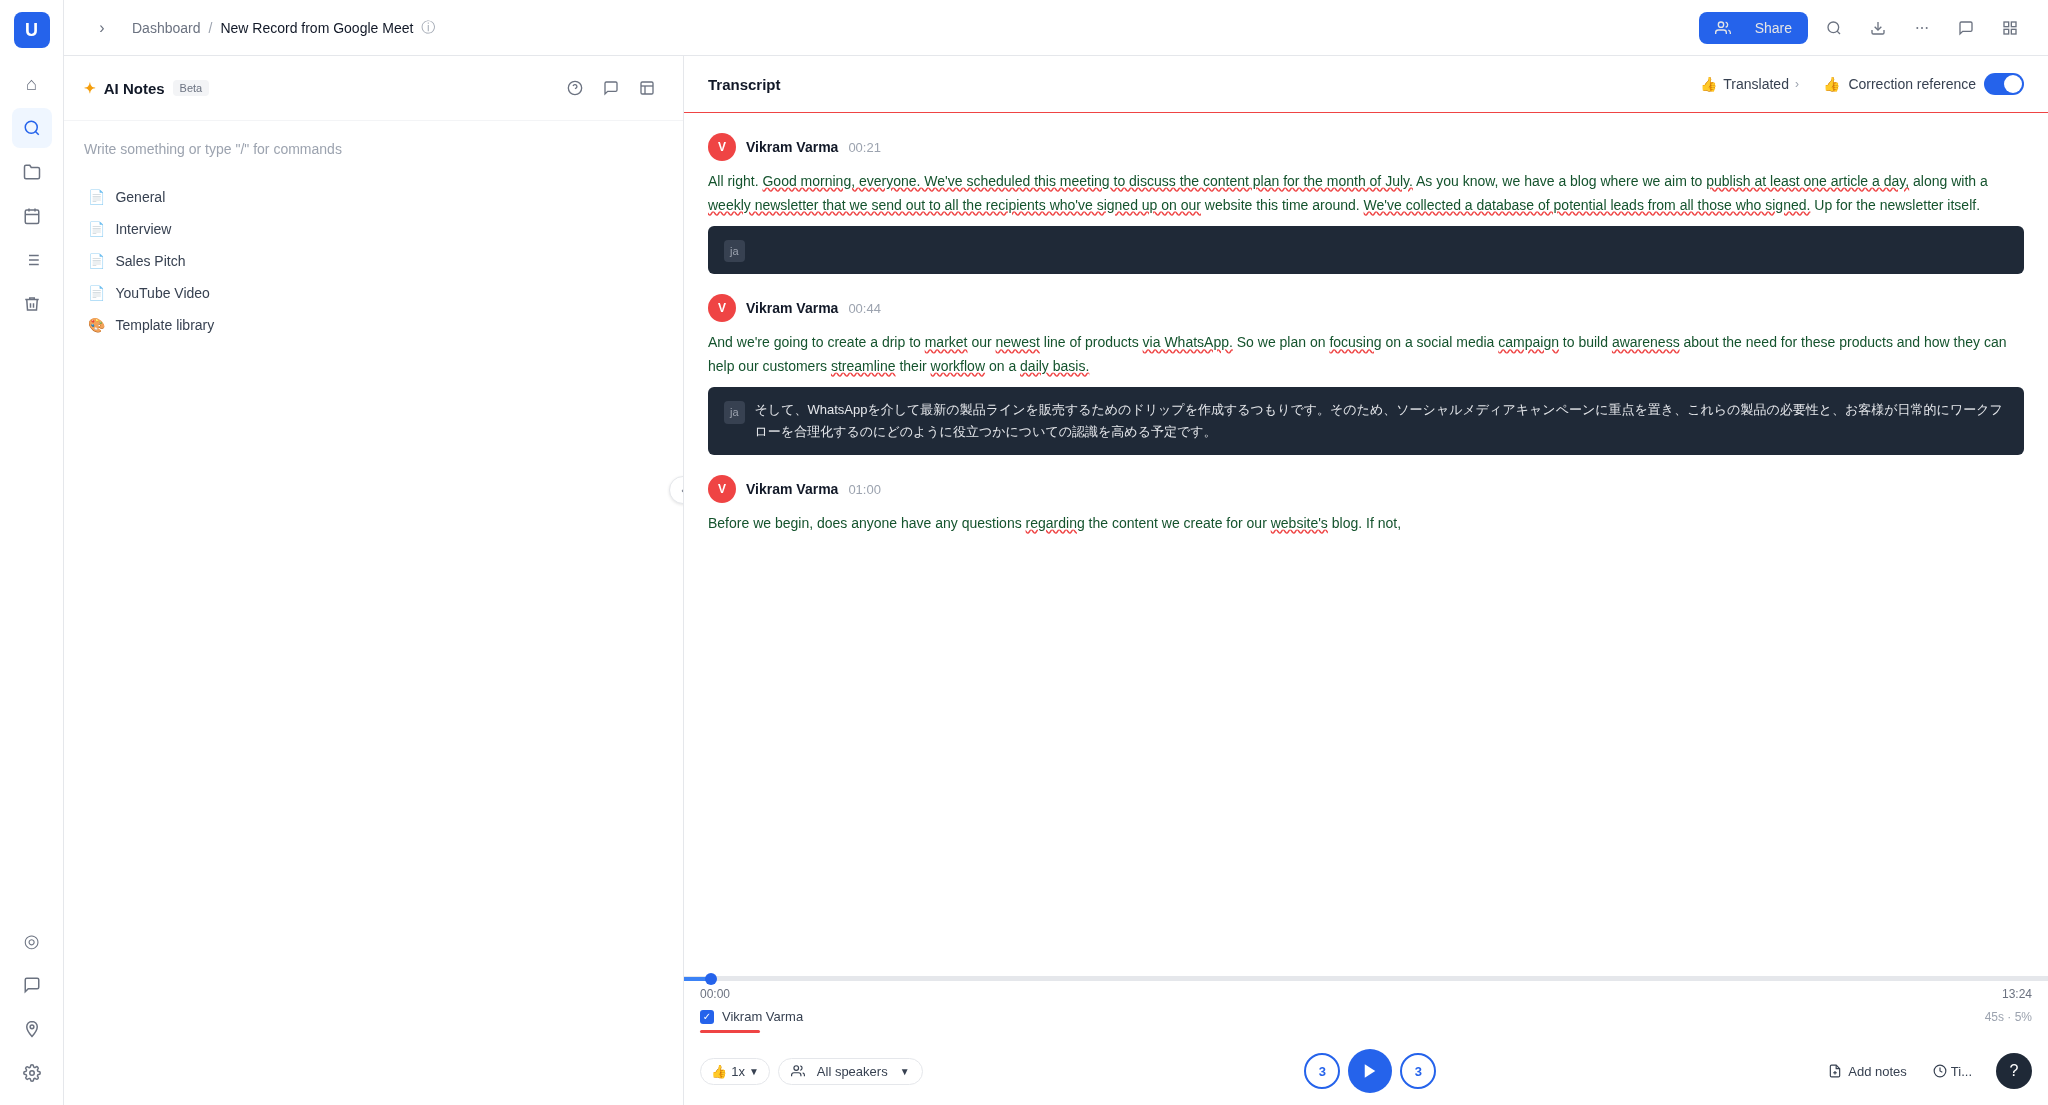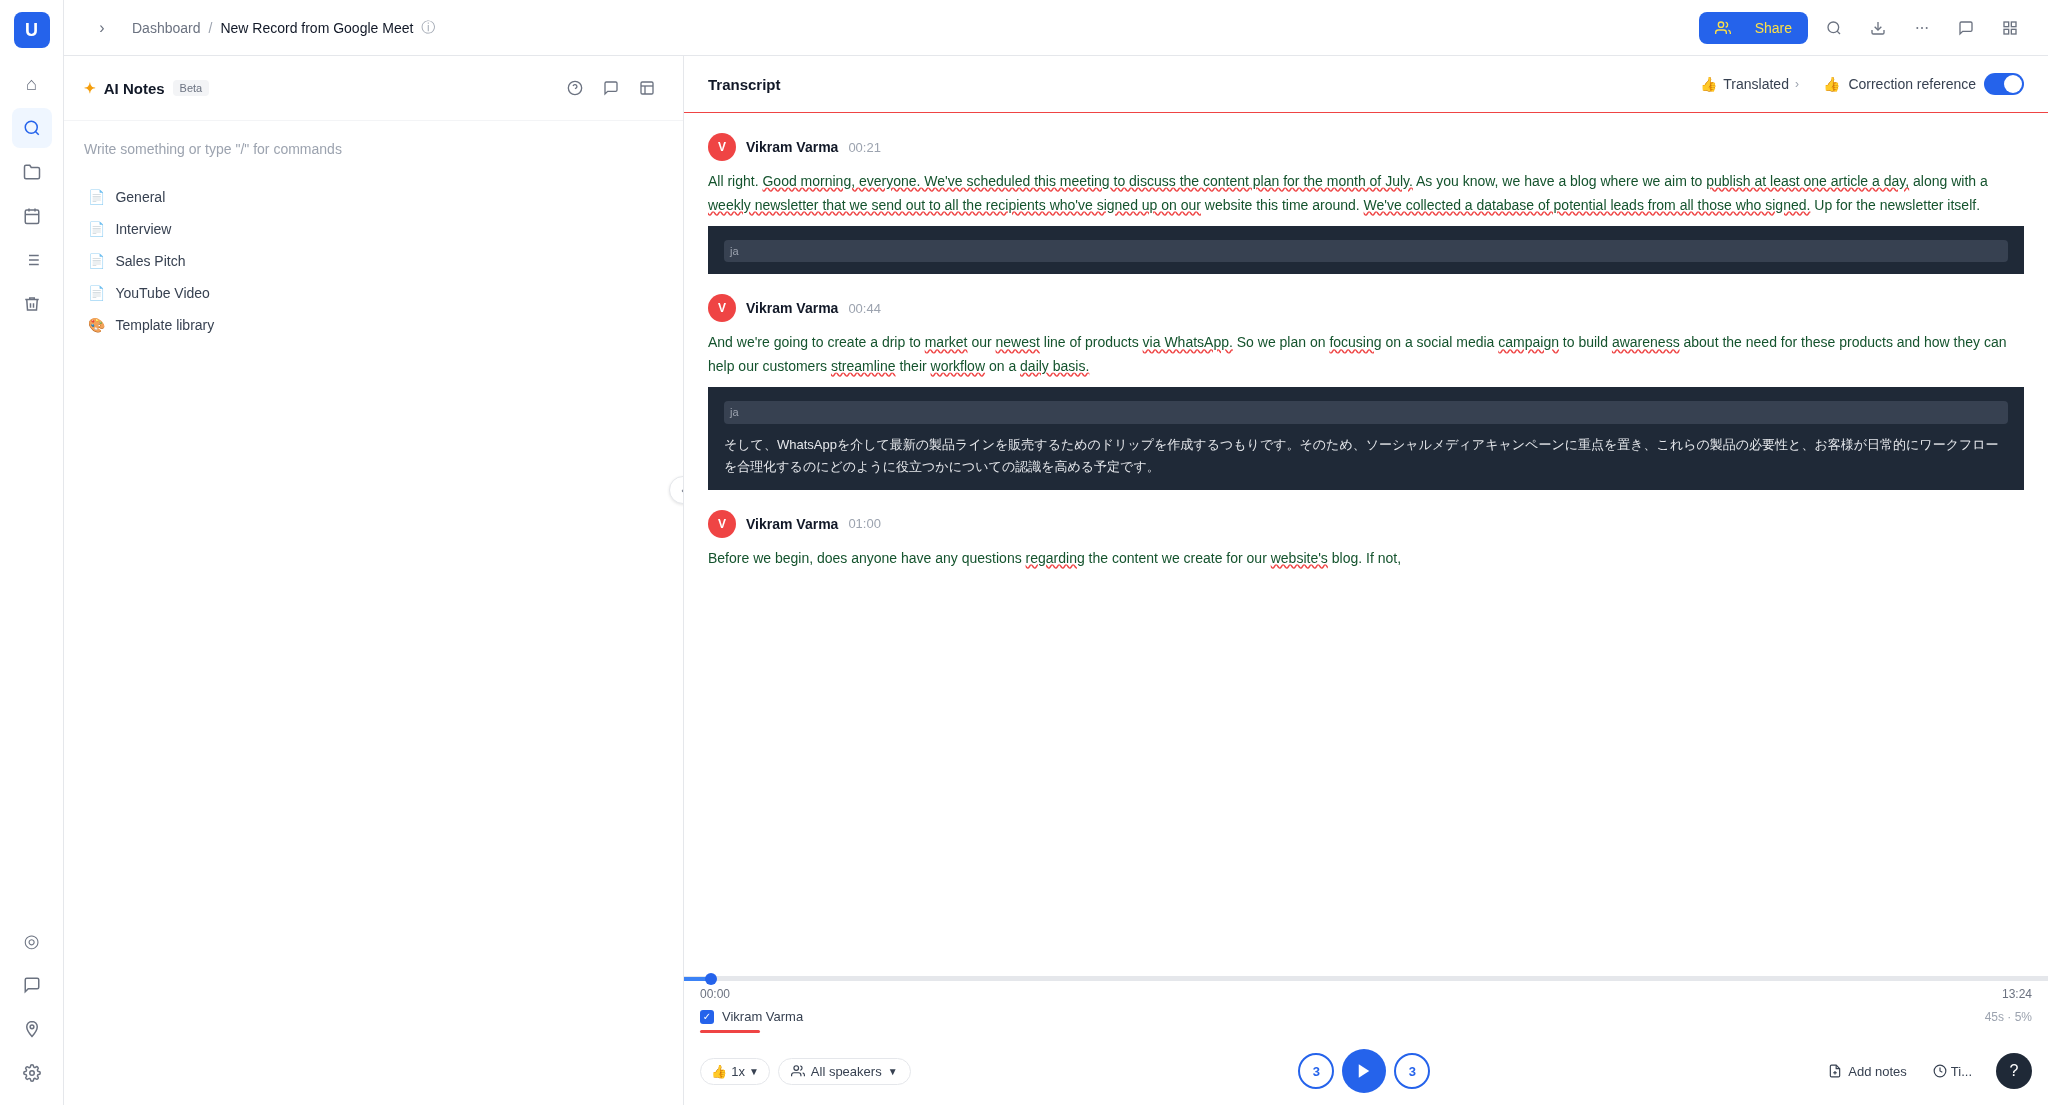--- a/index.html
+++ b/index.html
@@ -59,21 +59,21 @@
     .breadcrumb {
       display: flex; align-items: center; gap: 8px;
       font-size: 14px; color: #6b7280;
     }
     .breadcrumb .sep { color: #9ca3af; }
     .breadcrumb .current { color: #111827; font-weight: 500; }
     .breadcrumb-info { color: #9ca3af; font-size: 14px; cursor: pointer; }
     .header-actions { display: flex; align-items: center; gap: 8px; }
     .share-btn {
       background: #2563eb;
-      color: #fde047;
+      color: #e5e5e5;
       border: none;
       border-radius: 8px;
       padding: 8px 16px;
       font-size: 14px;
       font-weight: 500;
       cursor: pointer;
       display: flex; align-items: center; gap: 24px;
     }
     .header-icon-btn {
       width: 36px; height: 36px;
@@ -222,26 +222,26 @@
       margin-top: 9px;
     }
     .transcript-text .underline-red {
       text-decoration: underline;
       text-decoration-color: #ef4444;
       text-decoration-style: wavy;
     }
     .translation-block {
       background: #1f2937;
       color: #e5e7eb;
-      border-radius: 0;
+      border-radius: 6px;
       padding: 12px 16px;
       font-size: 13px;
       line-height: 1.7;
       margin-top: 8px;
-      display: flex; gap: 10px; flex-direction: column;
+      display: flex; gap: 10px;
     }
     .lang-tag {
       background: #374151;
       color: #9ca3af;
       font-size: 11px;
       padding: 2px 6px;
       border-radius: 4px;
       height: fit-content;
       flex-shrink: 0;
       margin-top: 2px;
@@ -309,21 +309,21 @@
     }
     .speed-btn {
       display: flex; align-items: center; gap: 4px;
       border: 1px solid #e5e7eb;
       border-radius: 20px;
       padding: 5px 10px;
       font-size: 13px; color: #374151;
       cursor: pointer; background: #fff;
     }
     .speakers-btn {
-      display: flex; align-items: center; gap: 6px;
+      display: flex; align-items: center; gap: 12px;
       border: 1px solid #e5e7eb;
       border-radius: 20px;
       padding: 5px 12px;
       font-size: 13px; color: #374151;
       cursor: pointer; background: #fff;
     }
     .player-spacer { flex: 1; }
     .skip-btn {
       width: 36px; height: 36px;
       border: 2px solid #2563eb;

